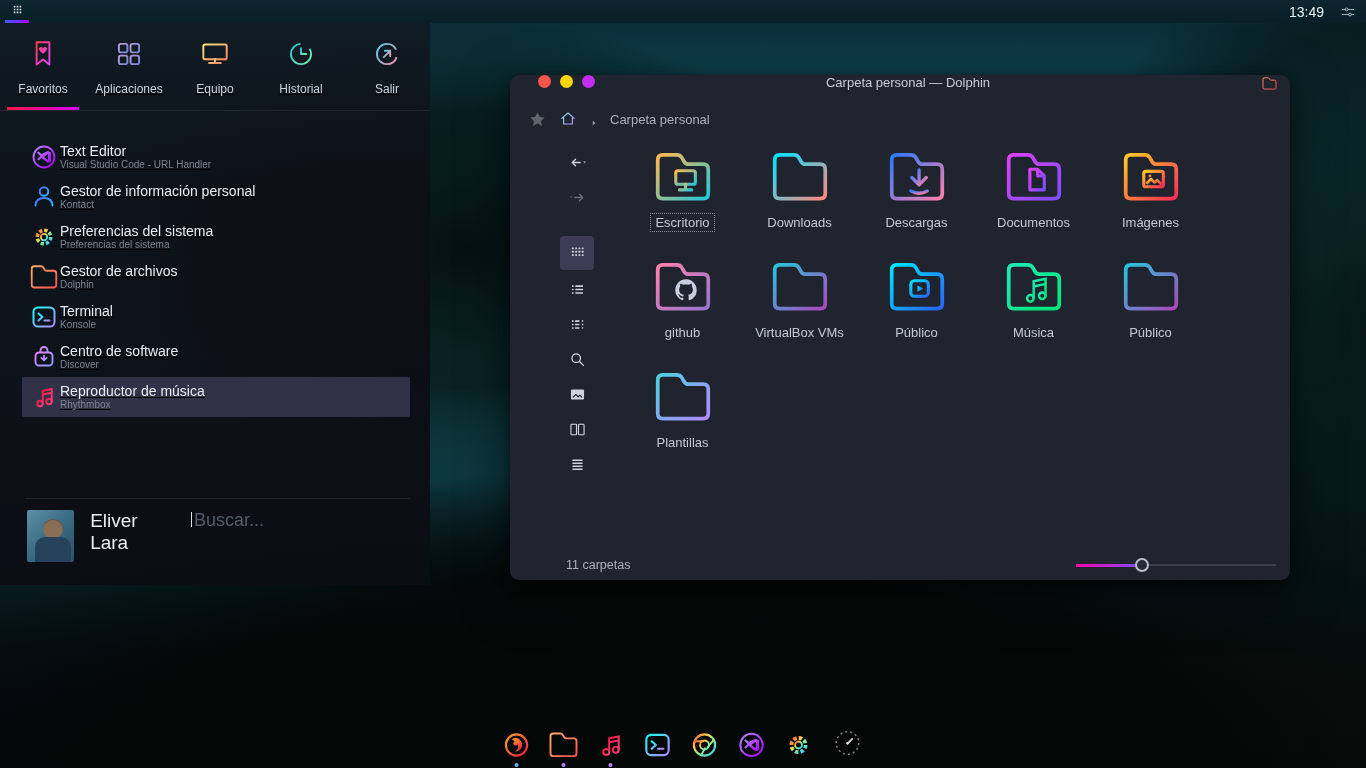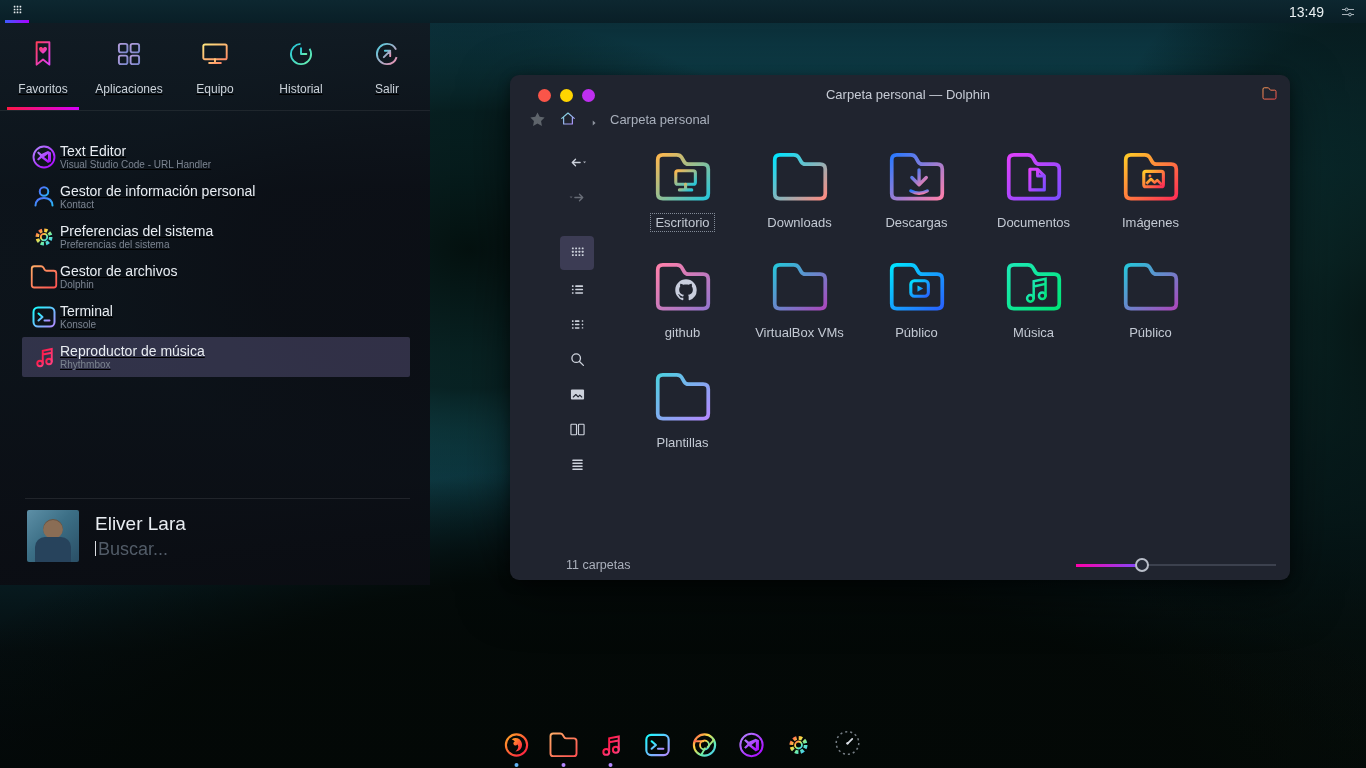--- a/index.html
+++ b/index.html
@@ -58,35 +58,35 @@
 
   .panel-divider { position:absolute; left:25px; right:20px; top:475px; height:1px; background:rgba(255,255,255,.09); }
 
   .user-area { position:absolute; left:27px; top:487px; display:flex; gap:16px; }
   .avatar { width:52px; height:52px; position:relative; overflow:hidden; border-radius:2px;
     background:linear-gradient(135deg,#5d8fa6 0%,#3c6f86 45%,#2a4f66 100%); }
   .avatar::before { content:""; position:absolute; left:16px; top:9px; width:20px; height:20px; border-radius:50%;
     background:#8a6d55; box-shadow:0 1px 0 rgba(0,0,0,.25) inset; }
   .avatar::after { content:""; position:absolute; left:8px; top:27px; width:36px; height:26px; border-radius:10px 10px 0 0;
     background:#27435c; }
-  .user-info { display:flex; flex-direction:column; justify-content:center; gap:4px; }
+  .user-info { display:flex; justify-content:center; gap:19px; }
   .user-name { font-size:19px; color:#e9edf2; }
   .search-wrap { position:relative; width:300px; }
   .search-wrap::before { content:""; position:absolute; left:0; top:2px; width:1px; height:15px; background:#e8eaee; opacity:.95; }
   .search-input { width:100%; background:transparent; border:none; outline:none; padding-left:3px;
     font-family:"Liberation Sans", sans-serif; font-size:18px; color:#dfe5ea; }
   .search-input::placeholder { color:#525c68; }
 
   
   .dolphin {
     position:absolute; left:510px; top:75px; width:780px; height:505px; z-index:4;
     background:#20242f; border-radius:9px;
     box-shadow:0 14px 50px rgba(0,0,0,.55), 0 3px 12px rgba(0,0,0,.4);
   }
-  .titlebar { height:27px; display:flex; align-items:flex-end; position:relative; padding:0 12px;margin-left:16px; }
+  .titlebar { height:27px; display:flex; align-items:flex-start; position:relative; padding:0 12px;margin-left:16px; }
   .tl-dots { display:flex; gap:9px; z-index:2; }
   .tl-dot { width:13px; height:13px; border-radius:50%; cursor:pointer; }
   .tl-close { background:#fa5549; } .tl-min { background:#ffd500; } .tl-max { background:#bf2ff0; }
   .win-title { position:absolute; left:0; right:0; text-align:center; font-size:13px; color:#c7ccd6; pointer-events:none; }
   .tb-folder { margin-left:auto; width:17px; height:17px; z-index:2; cursor:pointer; }
   .tb-folder svg { width:17px; height:17px; }
 
   .locrow { height:34px; display:flex; align-items:center; padding-left:18px; gap:11px; }
   .loc-star { width:19px; height:19px; opacity:.95; } .loc-star svg { width:19px; height:19px; }
   .loc-home { width:20px; height:20px; cursor:pointer; } .loc-home svg { width:20px; height:20px; }
@@ -339,20 +339,39 @@
               </defs>
               <rect x="11" y="13" width="42" height="38" rx="9" fill="none" stroke="url(#lg10)" stroke-width="4"></rect>
               <path d="M21 25 l8 7 -8 7 M33 39 h10" fill="none" stroke="url(#lg10)" stroke-width="4" stroke-linecap="round" stroke-linejoin="round"></path>
             </svg>
           </span>
     <span class="fav-text">
       <span class="fav-title">Terminal</span>
       <span class="fav-sub">Konsole</span>
     </span>
   </div>
+        <div class="fav">
+    <span class="fav-icon">
+            <svg viewBox="0 0 64 64">
+              <defs>
+                <linearGradient id="lg11" x1="0" y1="0" x2="1" y2="1">
+                  <stop offset="0" stop-color="#ea80fc"></stop>
+                  <stop offset="1" stop-color="#8c9eff"></stop>
+                </linearGradient>
+              </defs>
+              <path d="M25 23 v-4 a7 7 0 0 1 14 0 v4" fill="none" stroke="url(#lg11)" stroke-width="3.8"></path>
+              <rect x="15" y="23" width="34" height="26" rx="7" fill="none" stroke="url(#lg11)" stroke-width="3.8"></rect>
+              <path d="M32 29 v9 M26.5 33.5 L32 39 l5.5-5.5" fill="none" stroke="url(#lg11)" stroke-width="3.5" stroke-linecap="round" stroke-linejoin="round"></path>
+            </svg>
+          </span>
+    <span class="fav-text">
+      <span class="fav-title">Centro de software</span>
+      <span class="fav-sub">Discover</span>
+    </span>
+  </div>
         <div class="fav selected">
     <span class="fav-icon">
             <svg viewBox="0 0 64 64">
               <defs>
                 <linearGradient id="lg12" x1="0" y1="0" x2="1" y2="1">
                   <stop offset="0" stop-color="#ff1744"></stop>
                   <stop offset="1" stop-color="#ff4081"></stop>
                 </linearGradient>
               </defs>
               <circle cx="24" cy="45" r="5.5" fill="none" stroke="url(#lg12)" stroke-width="3.8"></circle>

